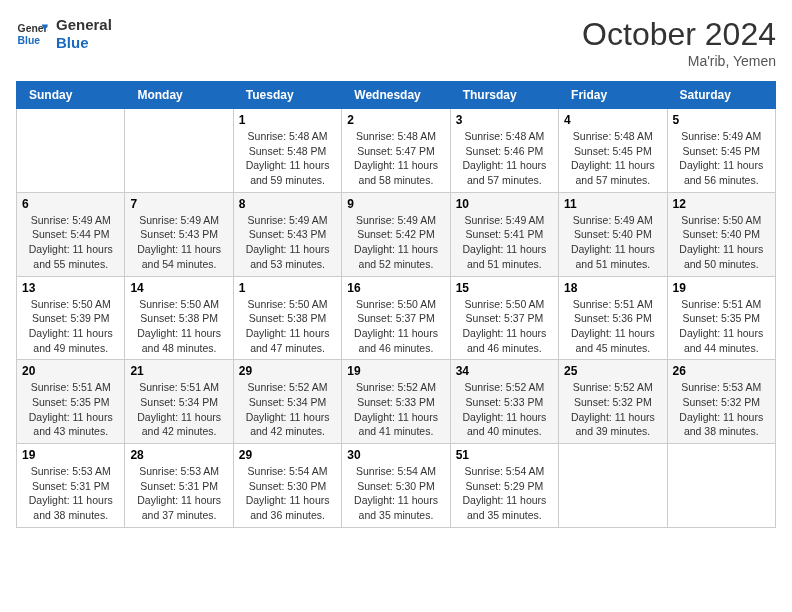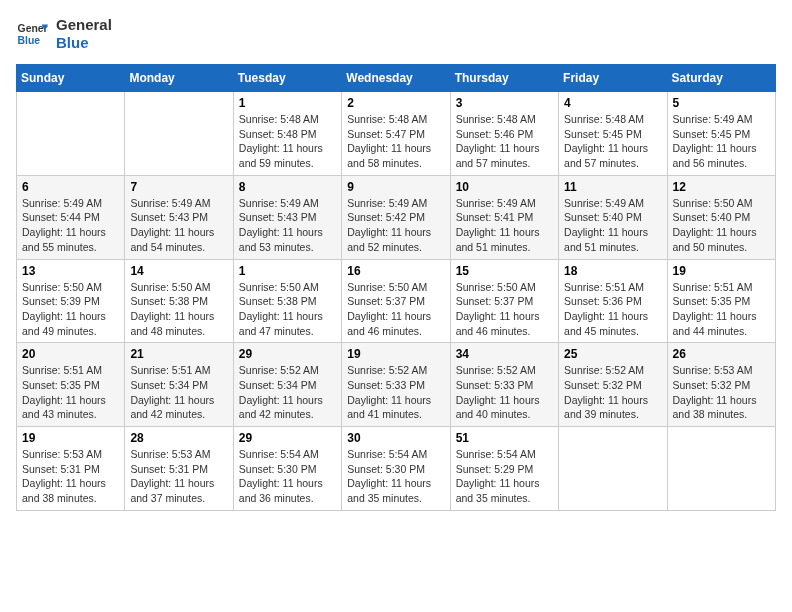--- a/index.html
+++ b/index.html
@@ -38,21 +38,21 @@
       color: #555;
     }
     .calendar {
       width: 100%;
       border-collapse: collapse;
       font-size: 11px;
     }
     .calendar th {
       background: #1a6abf;
       color: #fff;
-      padding: 6px 4px;
+      padding: 6px 12px;
       text-align: left;
       font-size: 12px;
       font-weight: bold;
       border: 1px solid #1a6abf;
     }
     .calendar td {
       vertical-align: top;
       padding: 4px 5px;
       border: 1px solid #ccc;
       width: 108px;
@@ -65,40 +65,45 @@
     .day-num {
       font-weight: bold;
       font-size: 12px;
       margin-bottom: 2px;
       display: block;
     }
     .day-info {
       font-size: 10.5px;
       color: #333;
       line-height: 1.4;
+      text-align: center;
     }
     .empty-cell {
       background: #fff !important;
     }
   </style>
 </head>
 <body>
 
 <div class="header">
   <div class="logo">
     <svg class="logo-icon" viewBox="0 0 40 40">
       <text x="2" y="18" font-size="13" font-weight="bold" fill="#333" font-family="Arial">General</text>
       <text x="2" y="32" font-size="13" font-weight="bold" fill="#1a6abf" font-family="Arial">Blue</text>
       <polygon points="32,8 40,8 36,16" fill="#1a6abf"></polygon>
     </svg>
     <div style="display:flex;flex-direction:column;margin-left:4px;">
       <span style="font-size:15px;font-weight:bold;color:#333;line-height:1.2">General</span>
       <span style="font-size:15px;font-weight:bold;color:#1a6abf;line-height:1.2">Blue</span>
     </div>
   </div>
+  <div class="title-block">
+    <div class="month-title">October 2024</div>
+    <div class="subtitle">Ma'rib, Yemen</div>
+  </div>
 </div>
 
 <table class="calendar">
   <thead>
     <tr id="header-row">
         <th>Sunday</th>
         <th>Monday</th>
         <th>Tuesday</th>
         <th>Wednesday</th>
         <th>Thursday</th>

